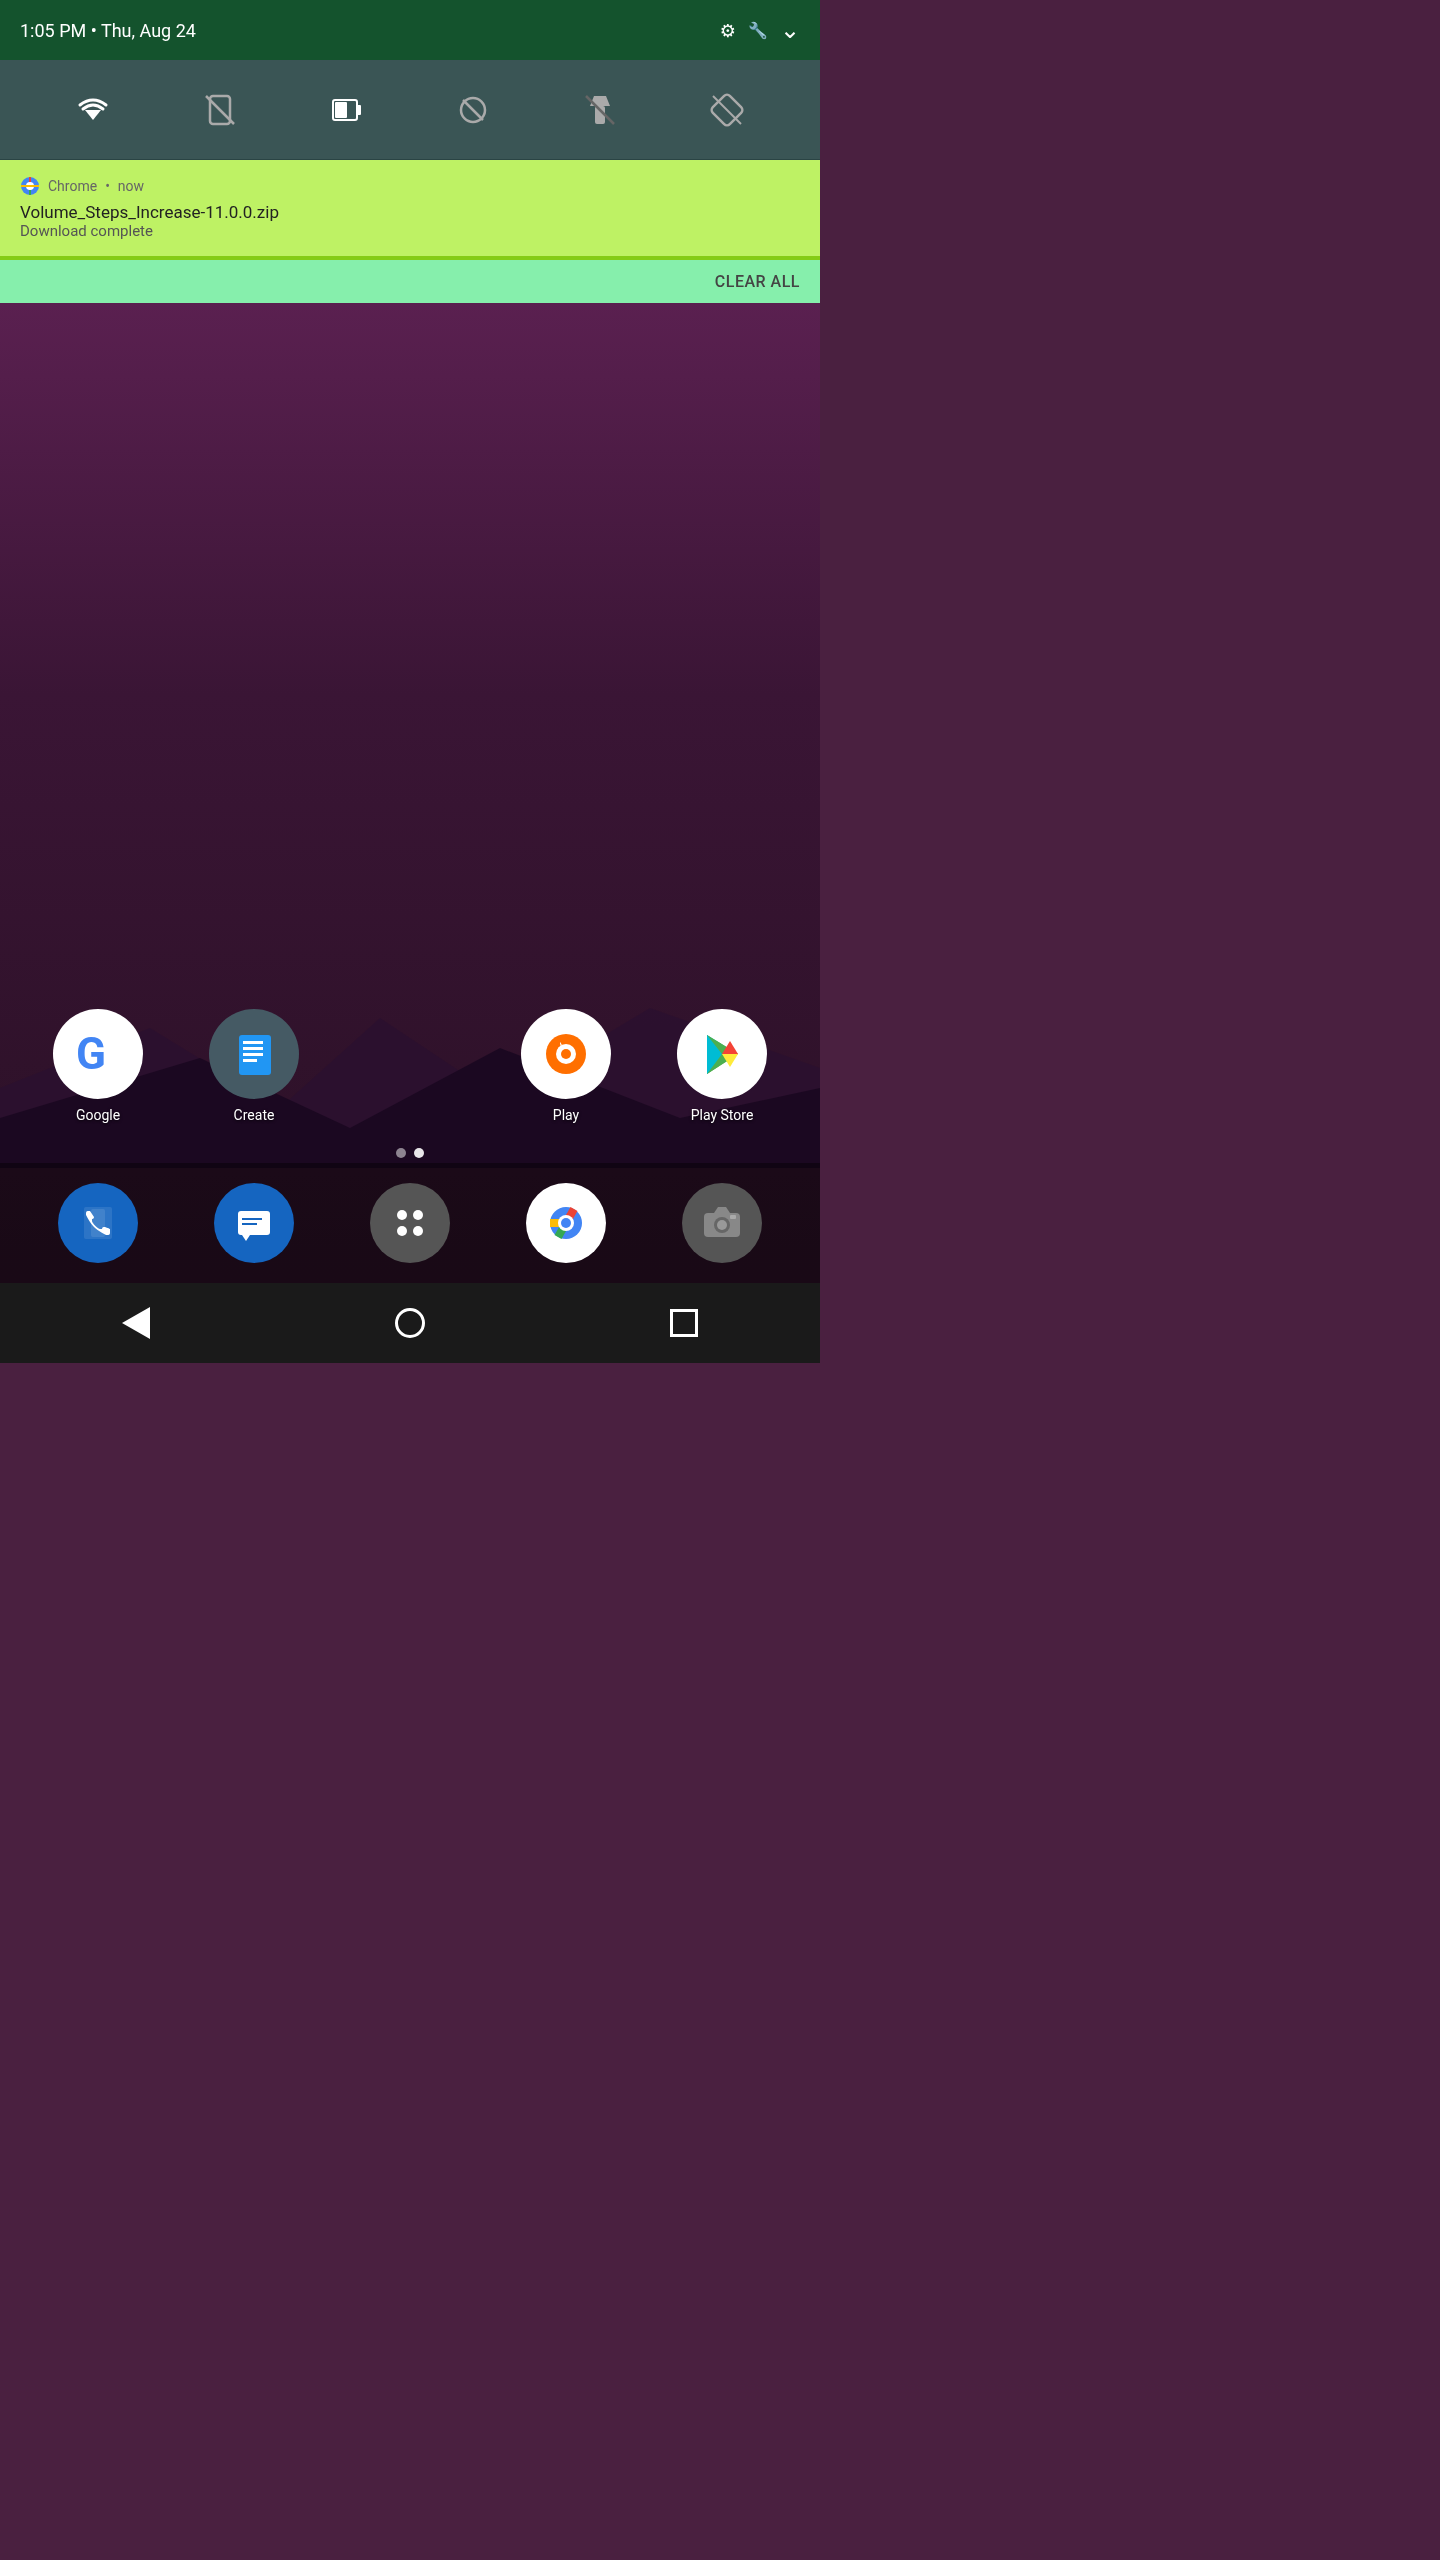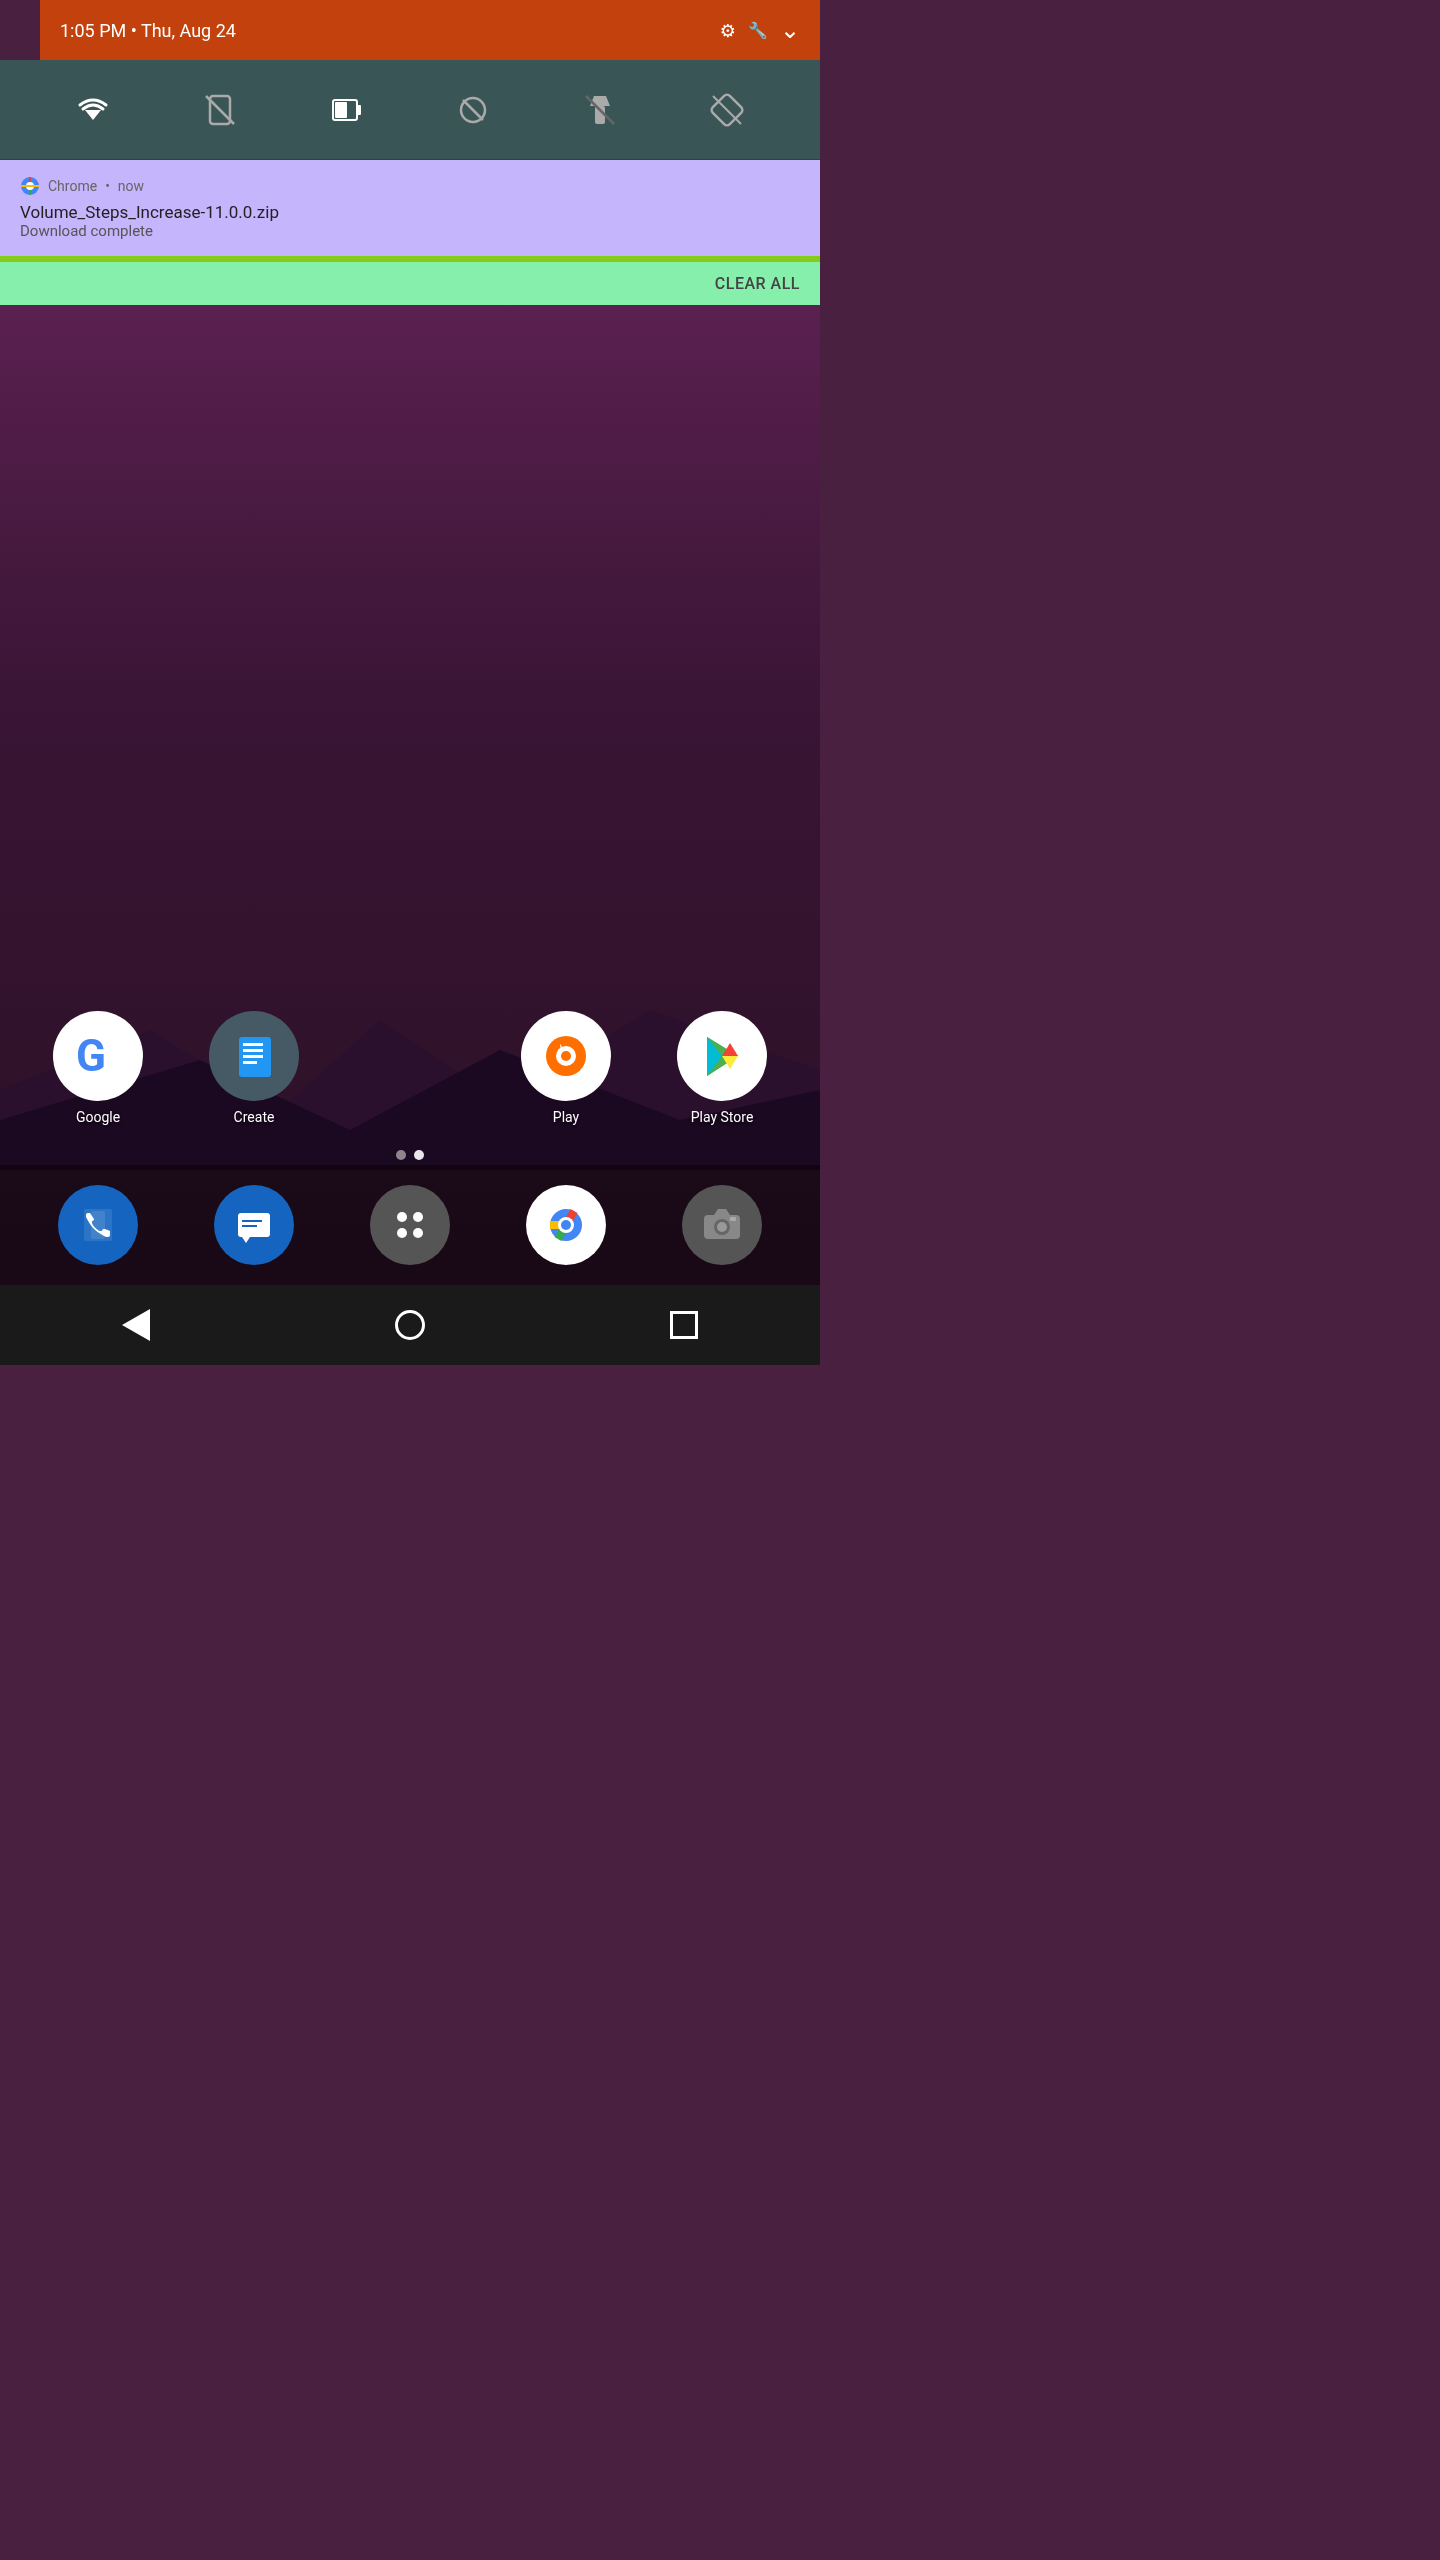--- a/index.html
+++ b/index.html
@@ -7,27 +7,26 @@
       width: 820px;
       height: 1480px;
       background: #4a2040;
       font-family: 'Roboto', Arial, sans-serif;
       overflow: hidden;
       position: relative;
     }
 
     
     .status-bar {
-      background: #c2410c;
+      background: #14532d;
       height: 60px;
       display: flex;
       align-items: center;
       justify-content: space-between;
       padding: 0 20px;
-      margin-left: 40px;
     }
     .status-left {
       color: white;
       font-size: 18px;
       font-weight: 400;
     }
     .status-right {
       display: flex;
       align-items: center;
       gap: 12px;
@@ -50,23 +49,23 @@
     .qs-icon {
       color: white;
       font-size: 28px;
       display: flex;
       align-items: center;
       justify-content: center;
     }
 
     
     .notification-panel {
-      background: #c4b5fd;
+      background: #bef264;
       padding: 16px 20px;
-      border-bottom: 6px solid #84cc16;
+      border-bottom: 4px solid #84cc16;
     }
     .notification-header {
       display: flex;
       align-items: center;
       gap: 10px;
       margin-bottom: 6px;
     }
     .notification-source {
       display: flex;
       align-items: center;

